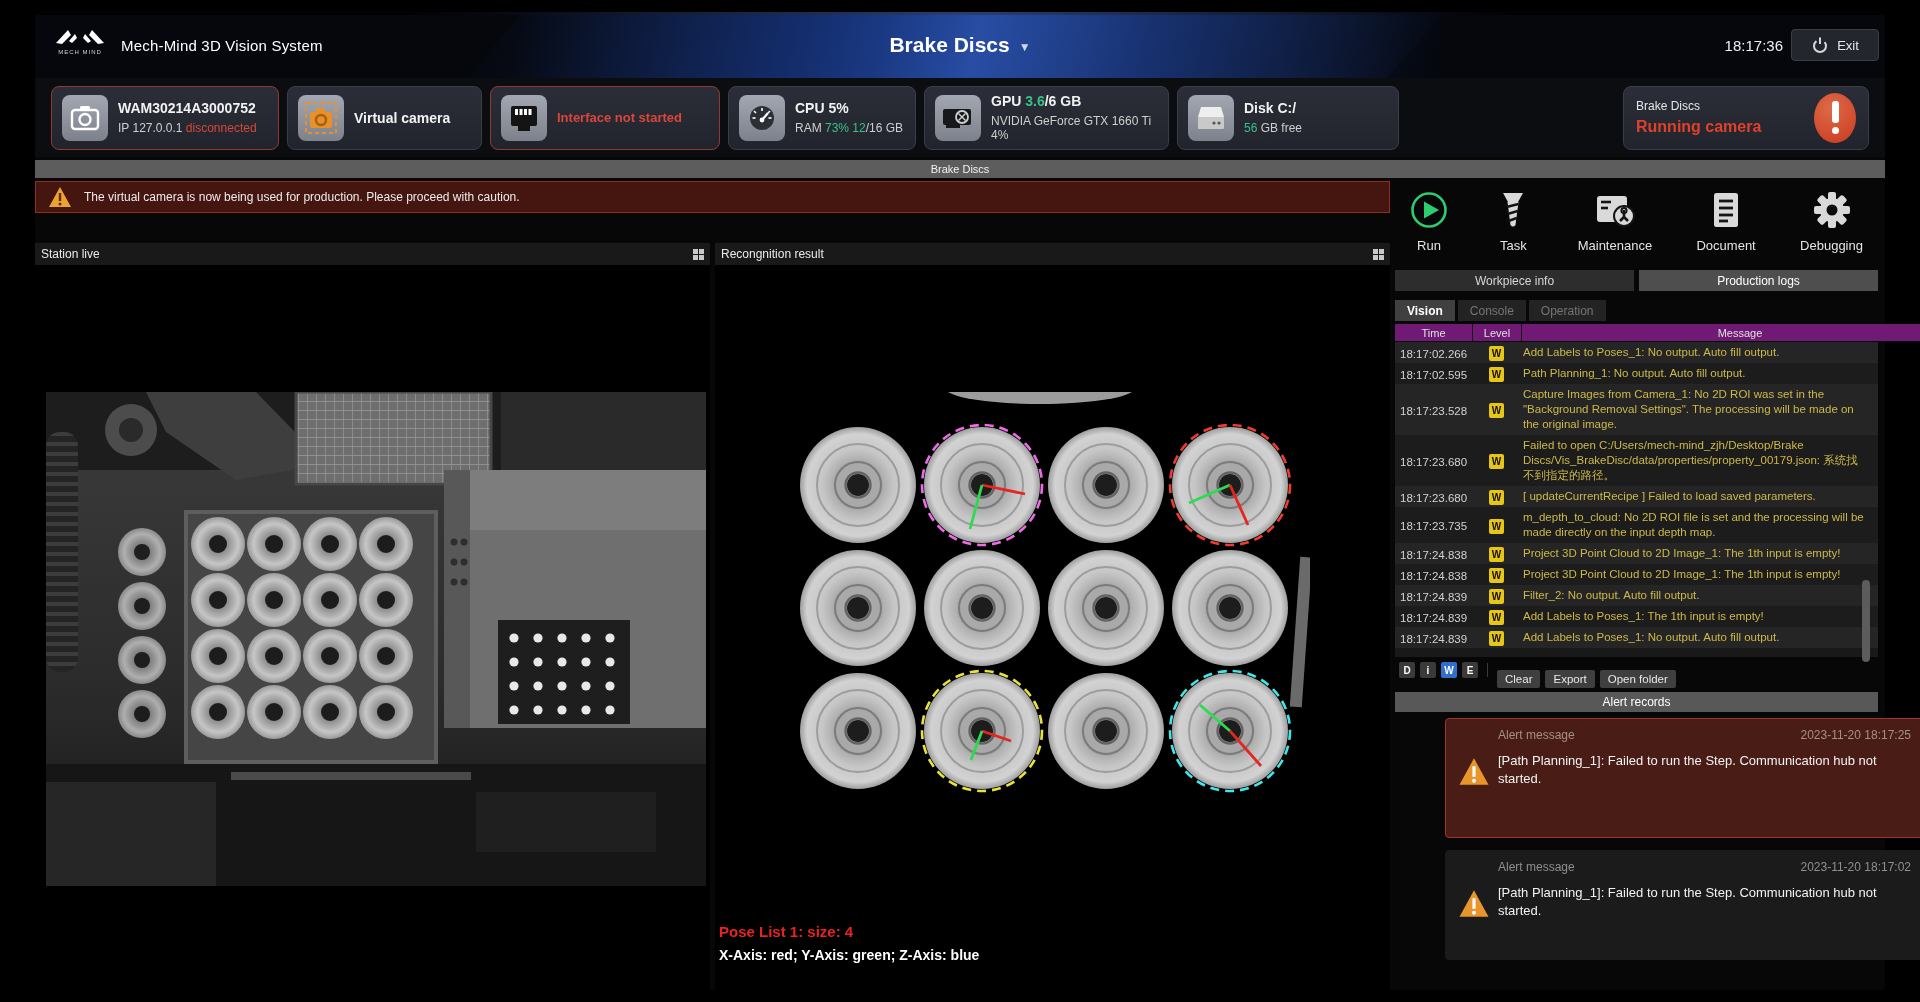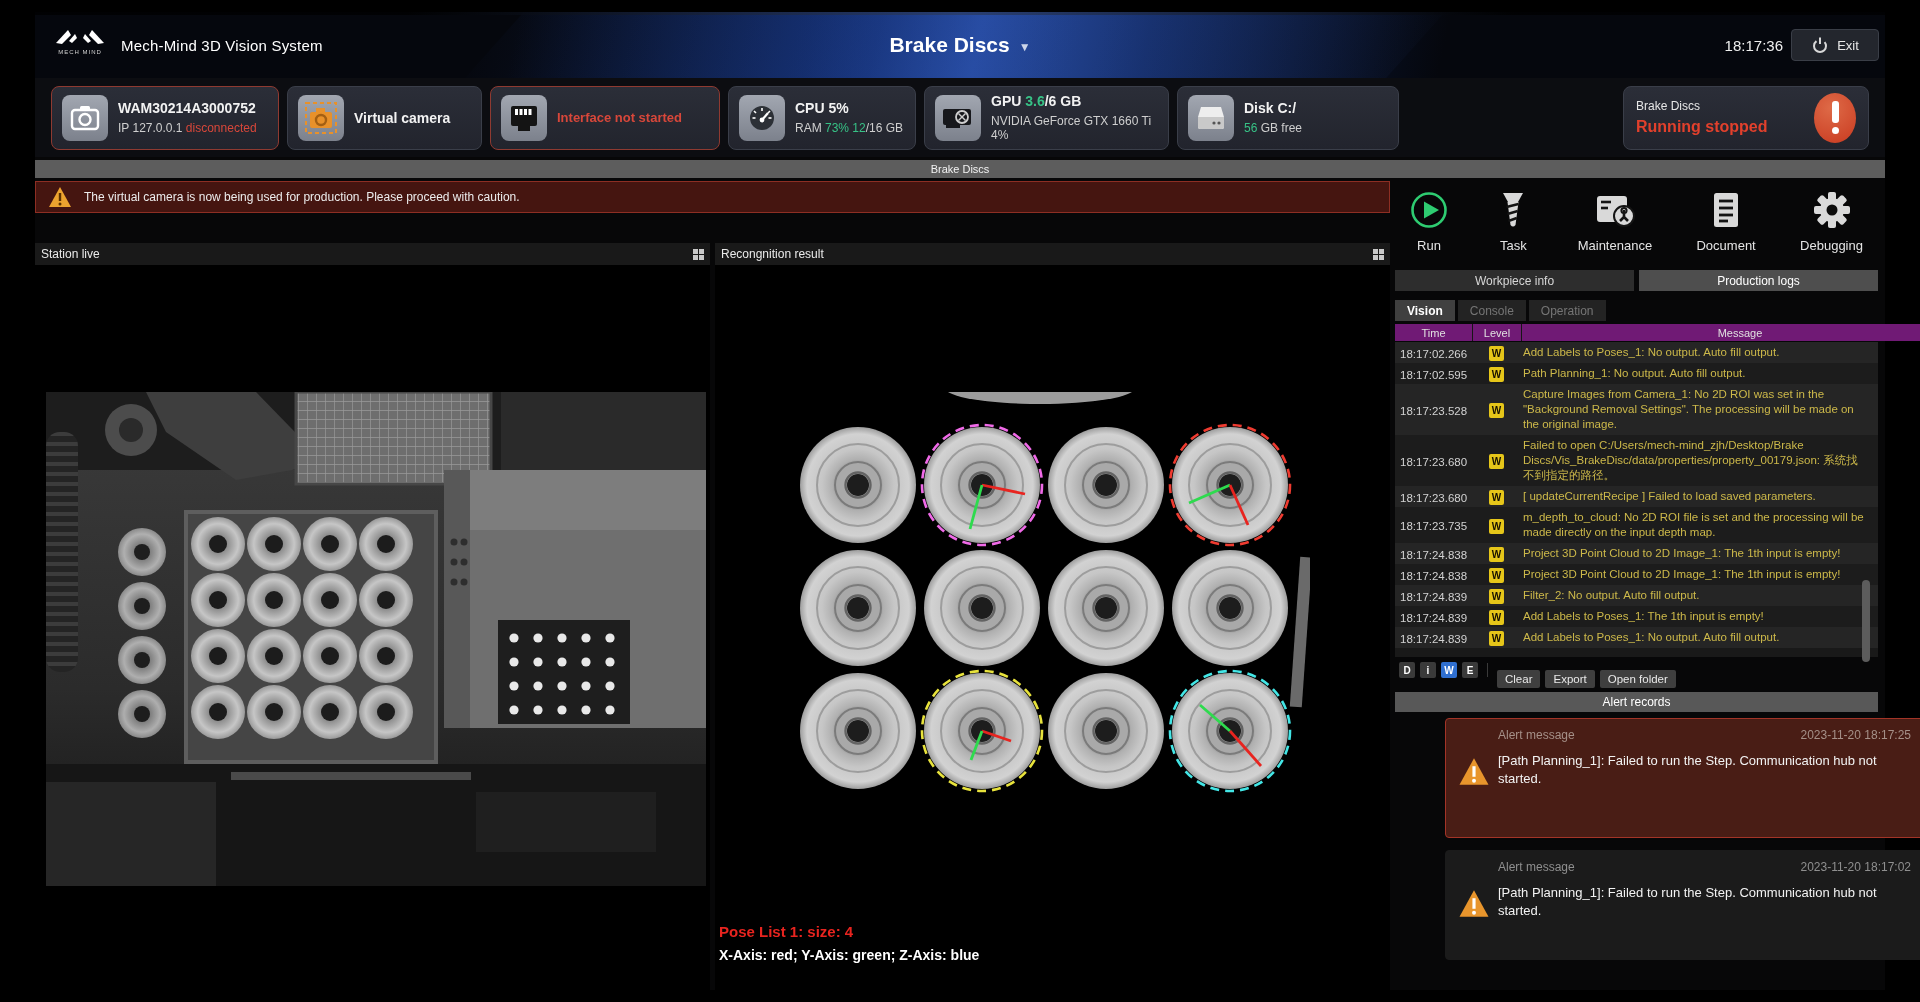--- a/index.html
+++ b/index.html
@@ -247,21 +247,21 @@
       </div>
       <div class="sc-lines">
         <div class="sc-l1">Disk C:/</div>
         <div class="sc-l2"><span class="green-t">56</span><span> GB free</span></div>
       </div>
     </div>
 
     <div class="scard run-card">
       <div class="sc-lines">
         <div class="sc-l2" style="color:#e6e6e6">Brake Discs</div>
-        <div class="state">Running stopped</div>
+        <div class="state">Running camera</div>
       </div>
       <div class="excl">
             <div class="bar"></div>
             <div class="dot"></div>
           </div>
     </div>
   </div>
 
   <div class="tabstrip">Brake Discs</div>
 

